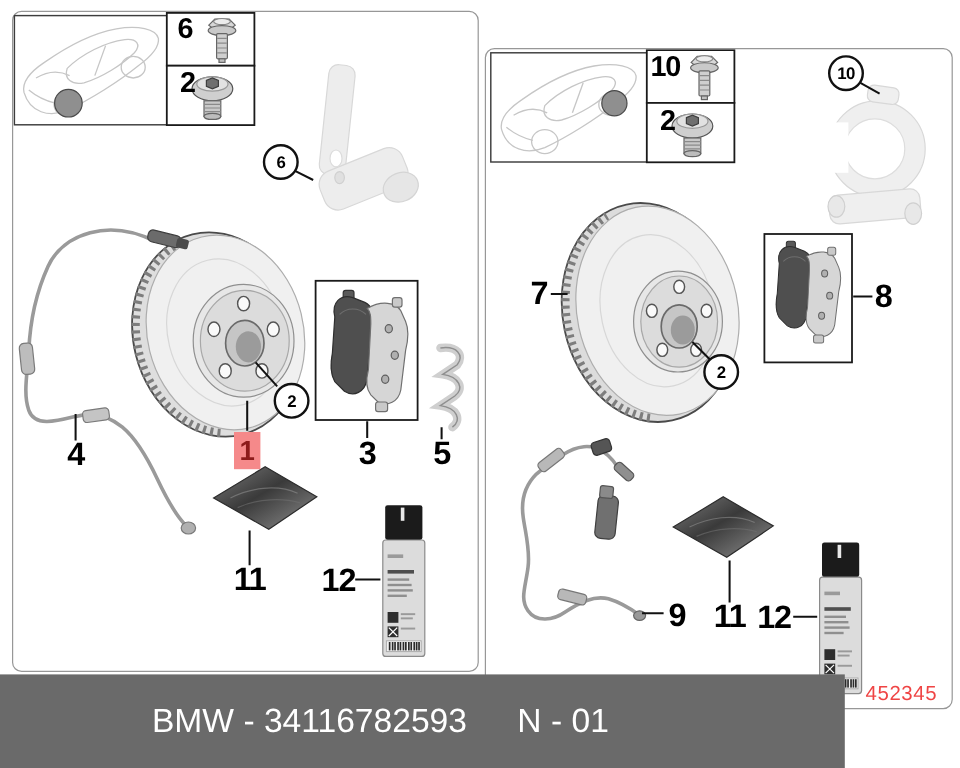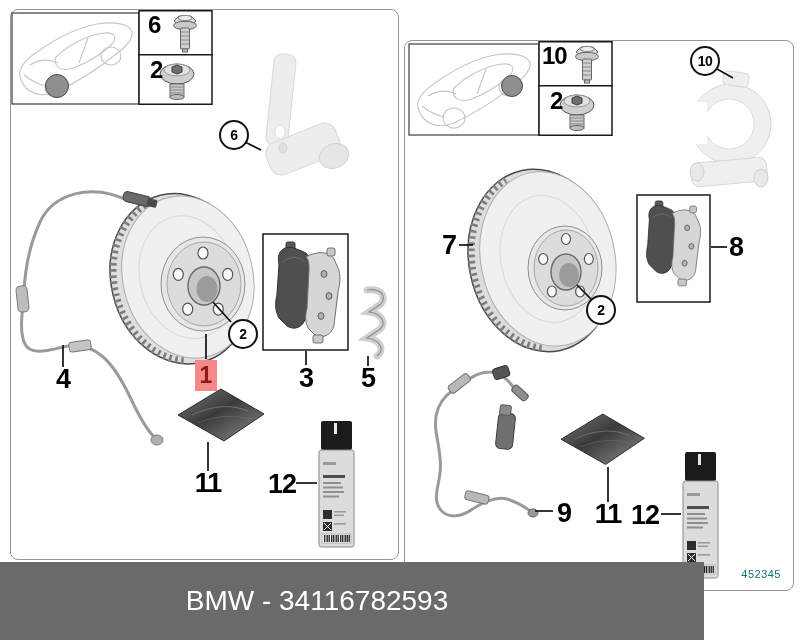--- a/index.html
+++ b/index.html
@@ -32,21 +32,21 @@
   }
   .red-tag{
     position:absolute;transform:translate(-50%,0);
     width:22px;height:31px;
     background:var(--highlight-bg,#f5898a);color:var(--highlight-text,#8c1b1b);
     display:flex;align-items:center;justify-content:center;
     font-size:23px;font-weight:bold;
   }
   .imgnum{
     position:absolute;right:12px;top:527px;
-    font-size:11px;color:#0f766e;letter-spacing:0.5px;
+    font-size:17px;color:#ef4444;letter-spacing:0.5px;
   }
   .footer{
     position:absolute;left:0;top:562px;width:704px;height:78px;
     background:var(--footer-bg,#6a6a6a);color:var(--footer-text,#ffffff);
     display:flex;align-items:center;justify-content:center;gap:42px;
     font-size:28px;padding-right:70px;box-sizing:border-box;
   }
   .footer span{white-space:nowrap;}
 </style>
 </head>
@@ -313,13 +313,14 @@
   <div class="biglabel" style="left:44px;top:204px;">7</div>
   <div class="biglabel" style="left:331px;top:206px;">8</div>
   <div class="biglabel" style="left:159px;top:472px;">9</div>
   <div class="biglabel" style="left:203px;top:473px;">11</div>
   <div class="biglabel" style="left:240px;top:474px;">12</div>
   <div class="imgnum">452345</div>
 </div>
 
 <div class="footer">
   <span>BMW - 34116782593</span>
+  <span>N - 01</span>
 </div>
 
 </body></html>

